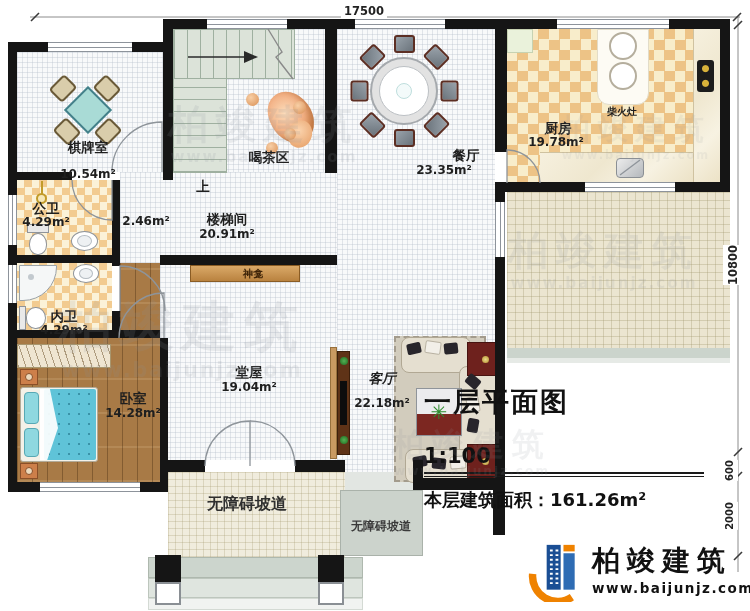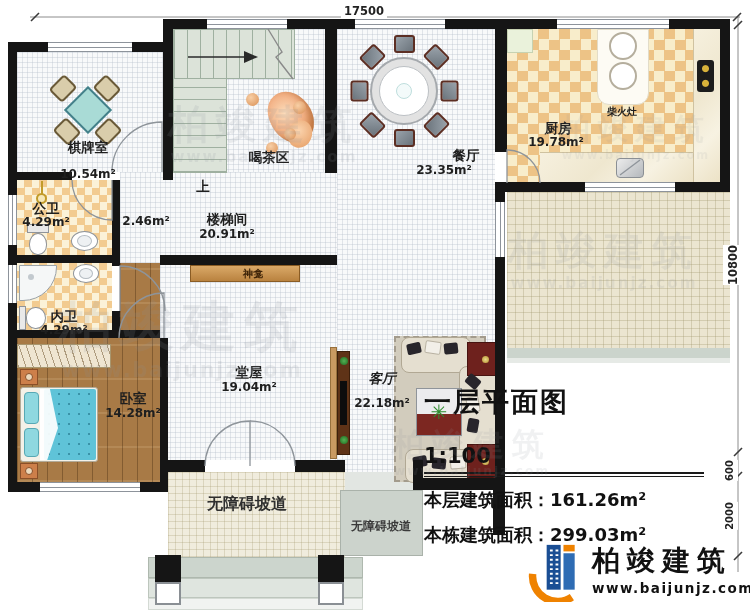--- a/index.html
+++ b/index.html
@@ -290,23 +290,20 @@
   <div class="abs" style="left:424px;top:384px;width:310px;z-index:50;">
     <div class="tb-title-row">
       <span class="tb-title">一层平面图</span>
       <span class="tb-scale">1:100</span>
     </div>
     <div style="width:280px;height:2px;background:#1a1a1a;margin-top:4px;"></div>
     <div style="width:280px;height:1px;background:#1a1a1a;margin-top:2px;"></div>
     <div class="tb-line">
       <span>本层建筑面积：</span><span>161.26m²</span>
     </div>
-    <div class="tb-line">
-      <span>本栋建筑面积：</span><span>299.03m²</span>
-    </div>
   </div>
   <div class="abs" style="left:392px;top:498px;z-index:50;">
   </div>
 
   <div class="abs" style="left:528px;top:540px;display:flex;align-items:center;gap:8px;z-index:50;">
     <svg width="56" height="62" viewBox="0 0 60 66">
       <path d="M5,36 A27,27 0 0 0 47,61" stroke="#ef8200" stroke-width="8" fill="none"></path>
       <rect x="20" y="5" width="15" height="48" fill="#1a4e94"></rect>
       <line x1="25" y1="10" x2="25" y2="48" stroke="#ffffff" stroke-width="3" stroke-dasharray="2 3"></line>
       <line x1="31" y1="10" x2="31" y2="48" stroke="#ffffff" stroke-width="3" stroke-dasharray="2 3"></line>

